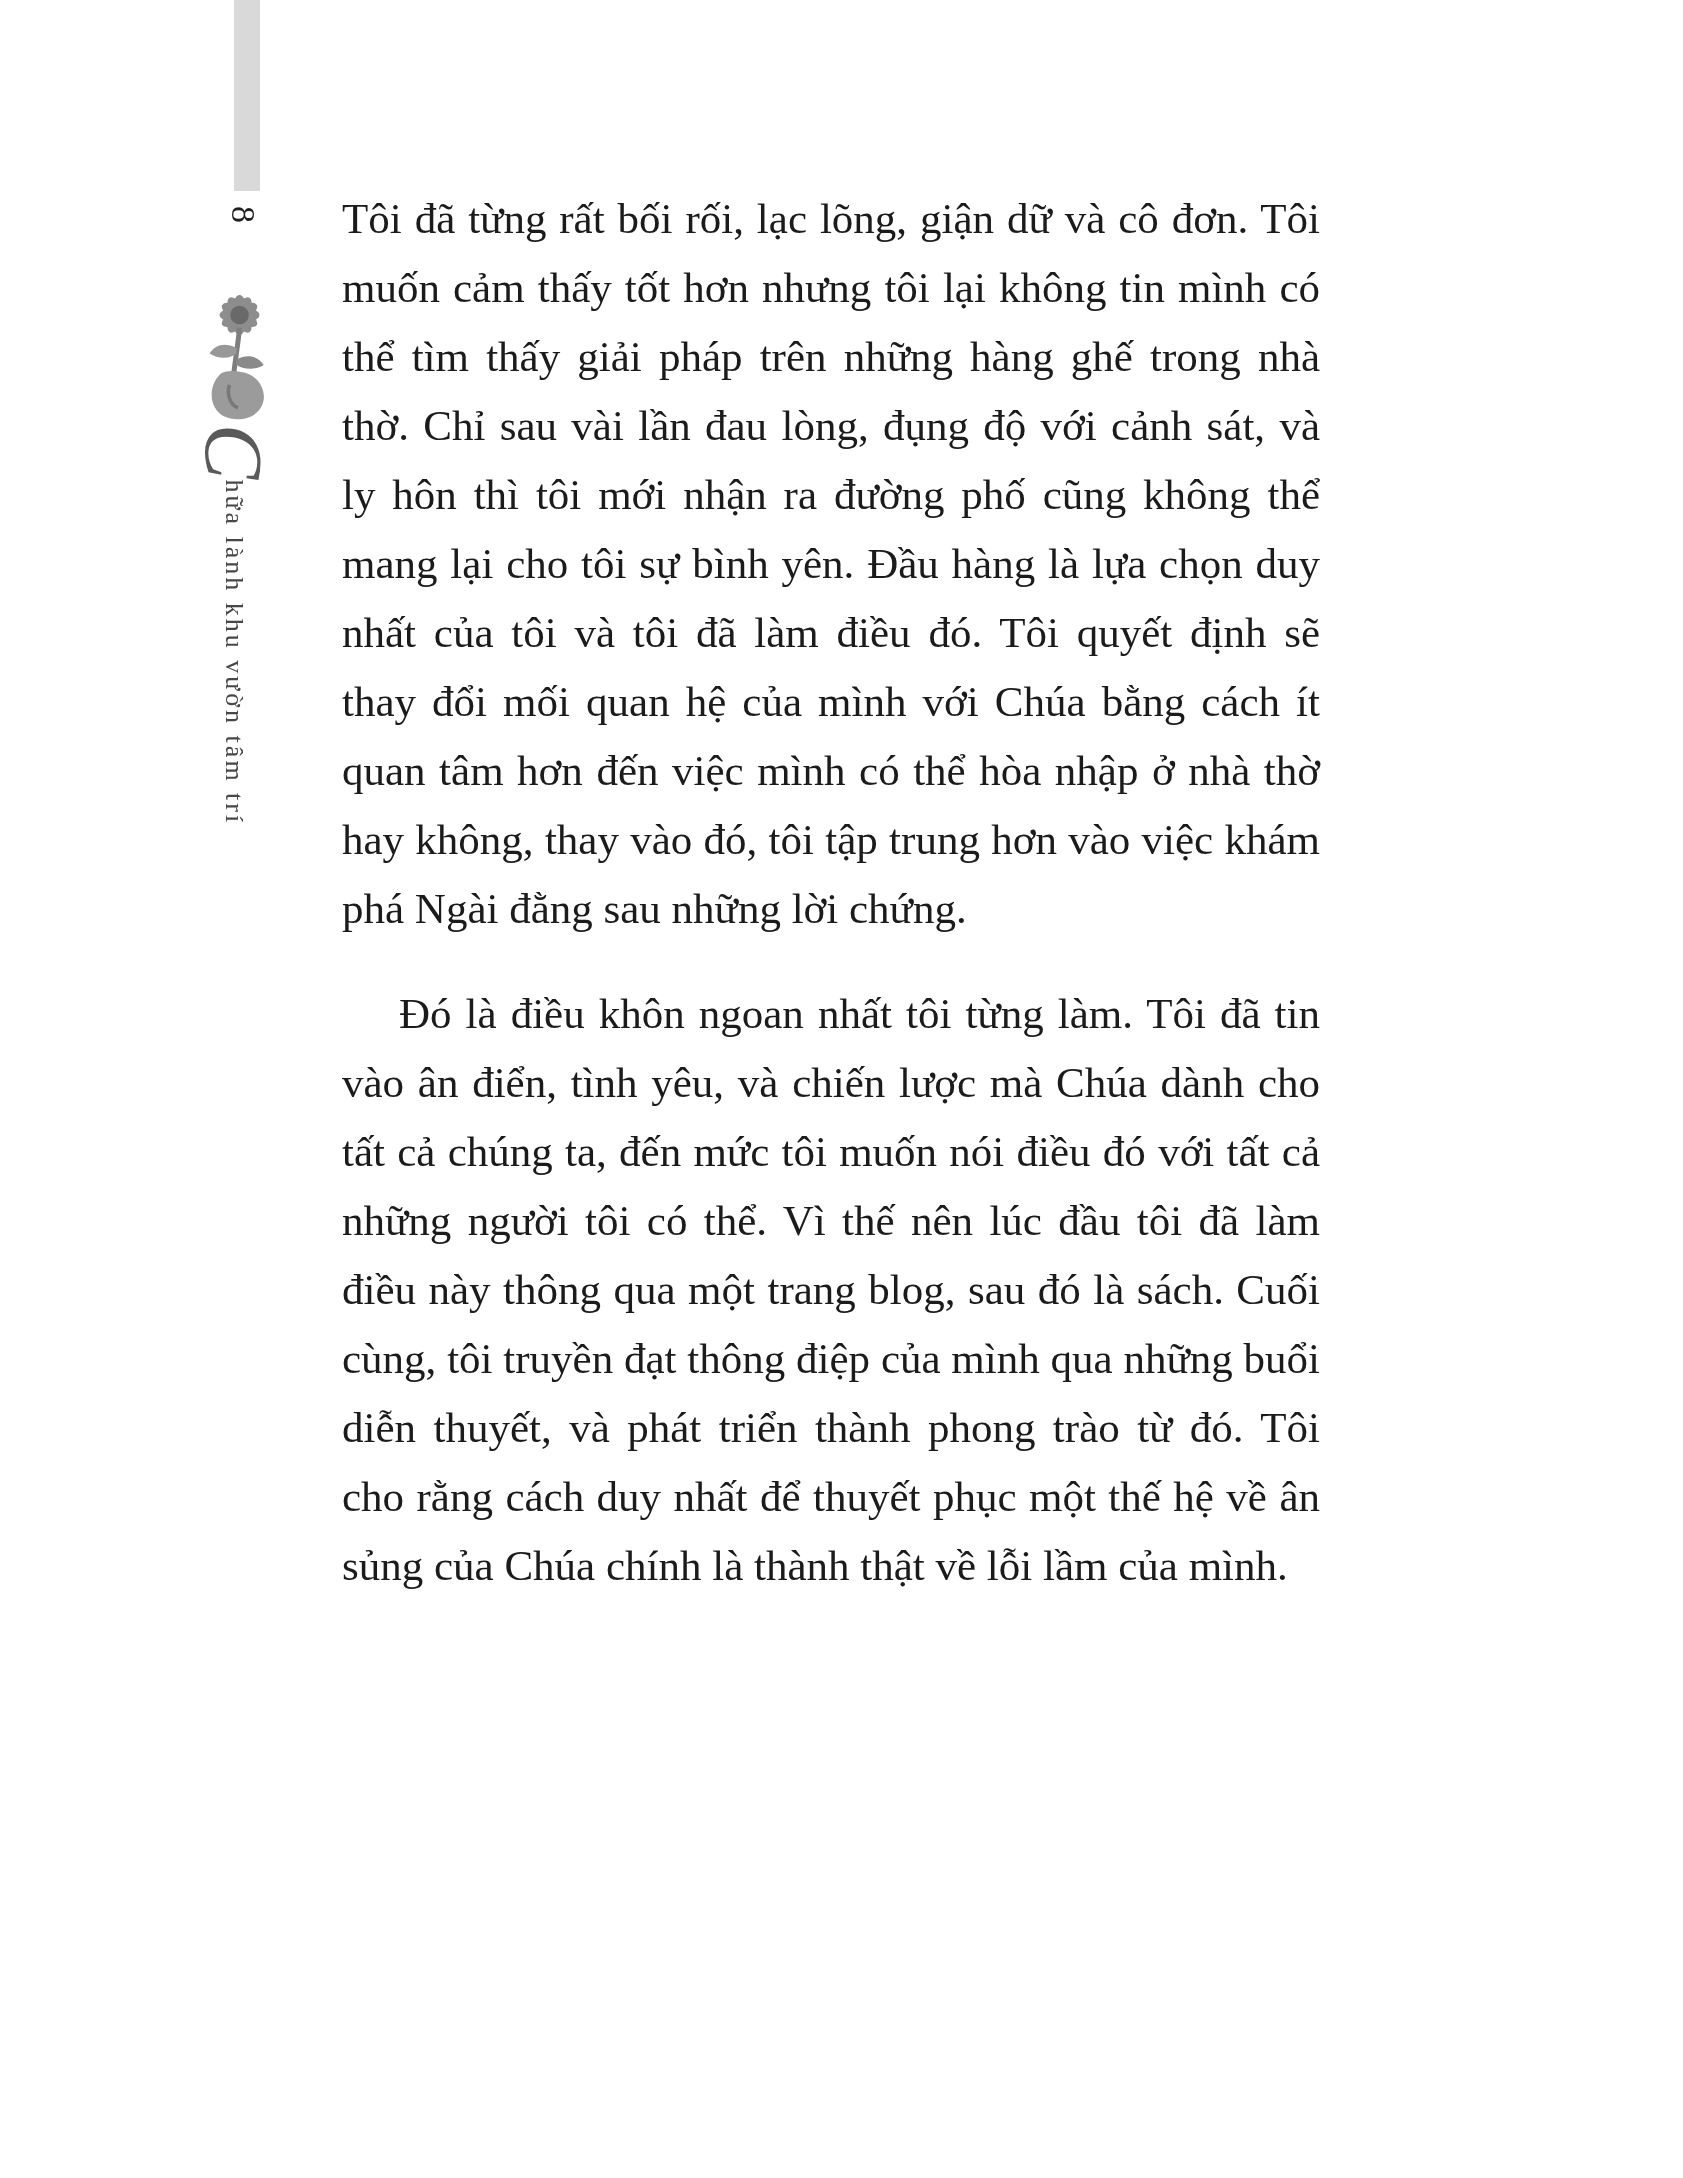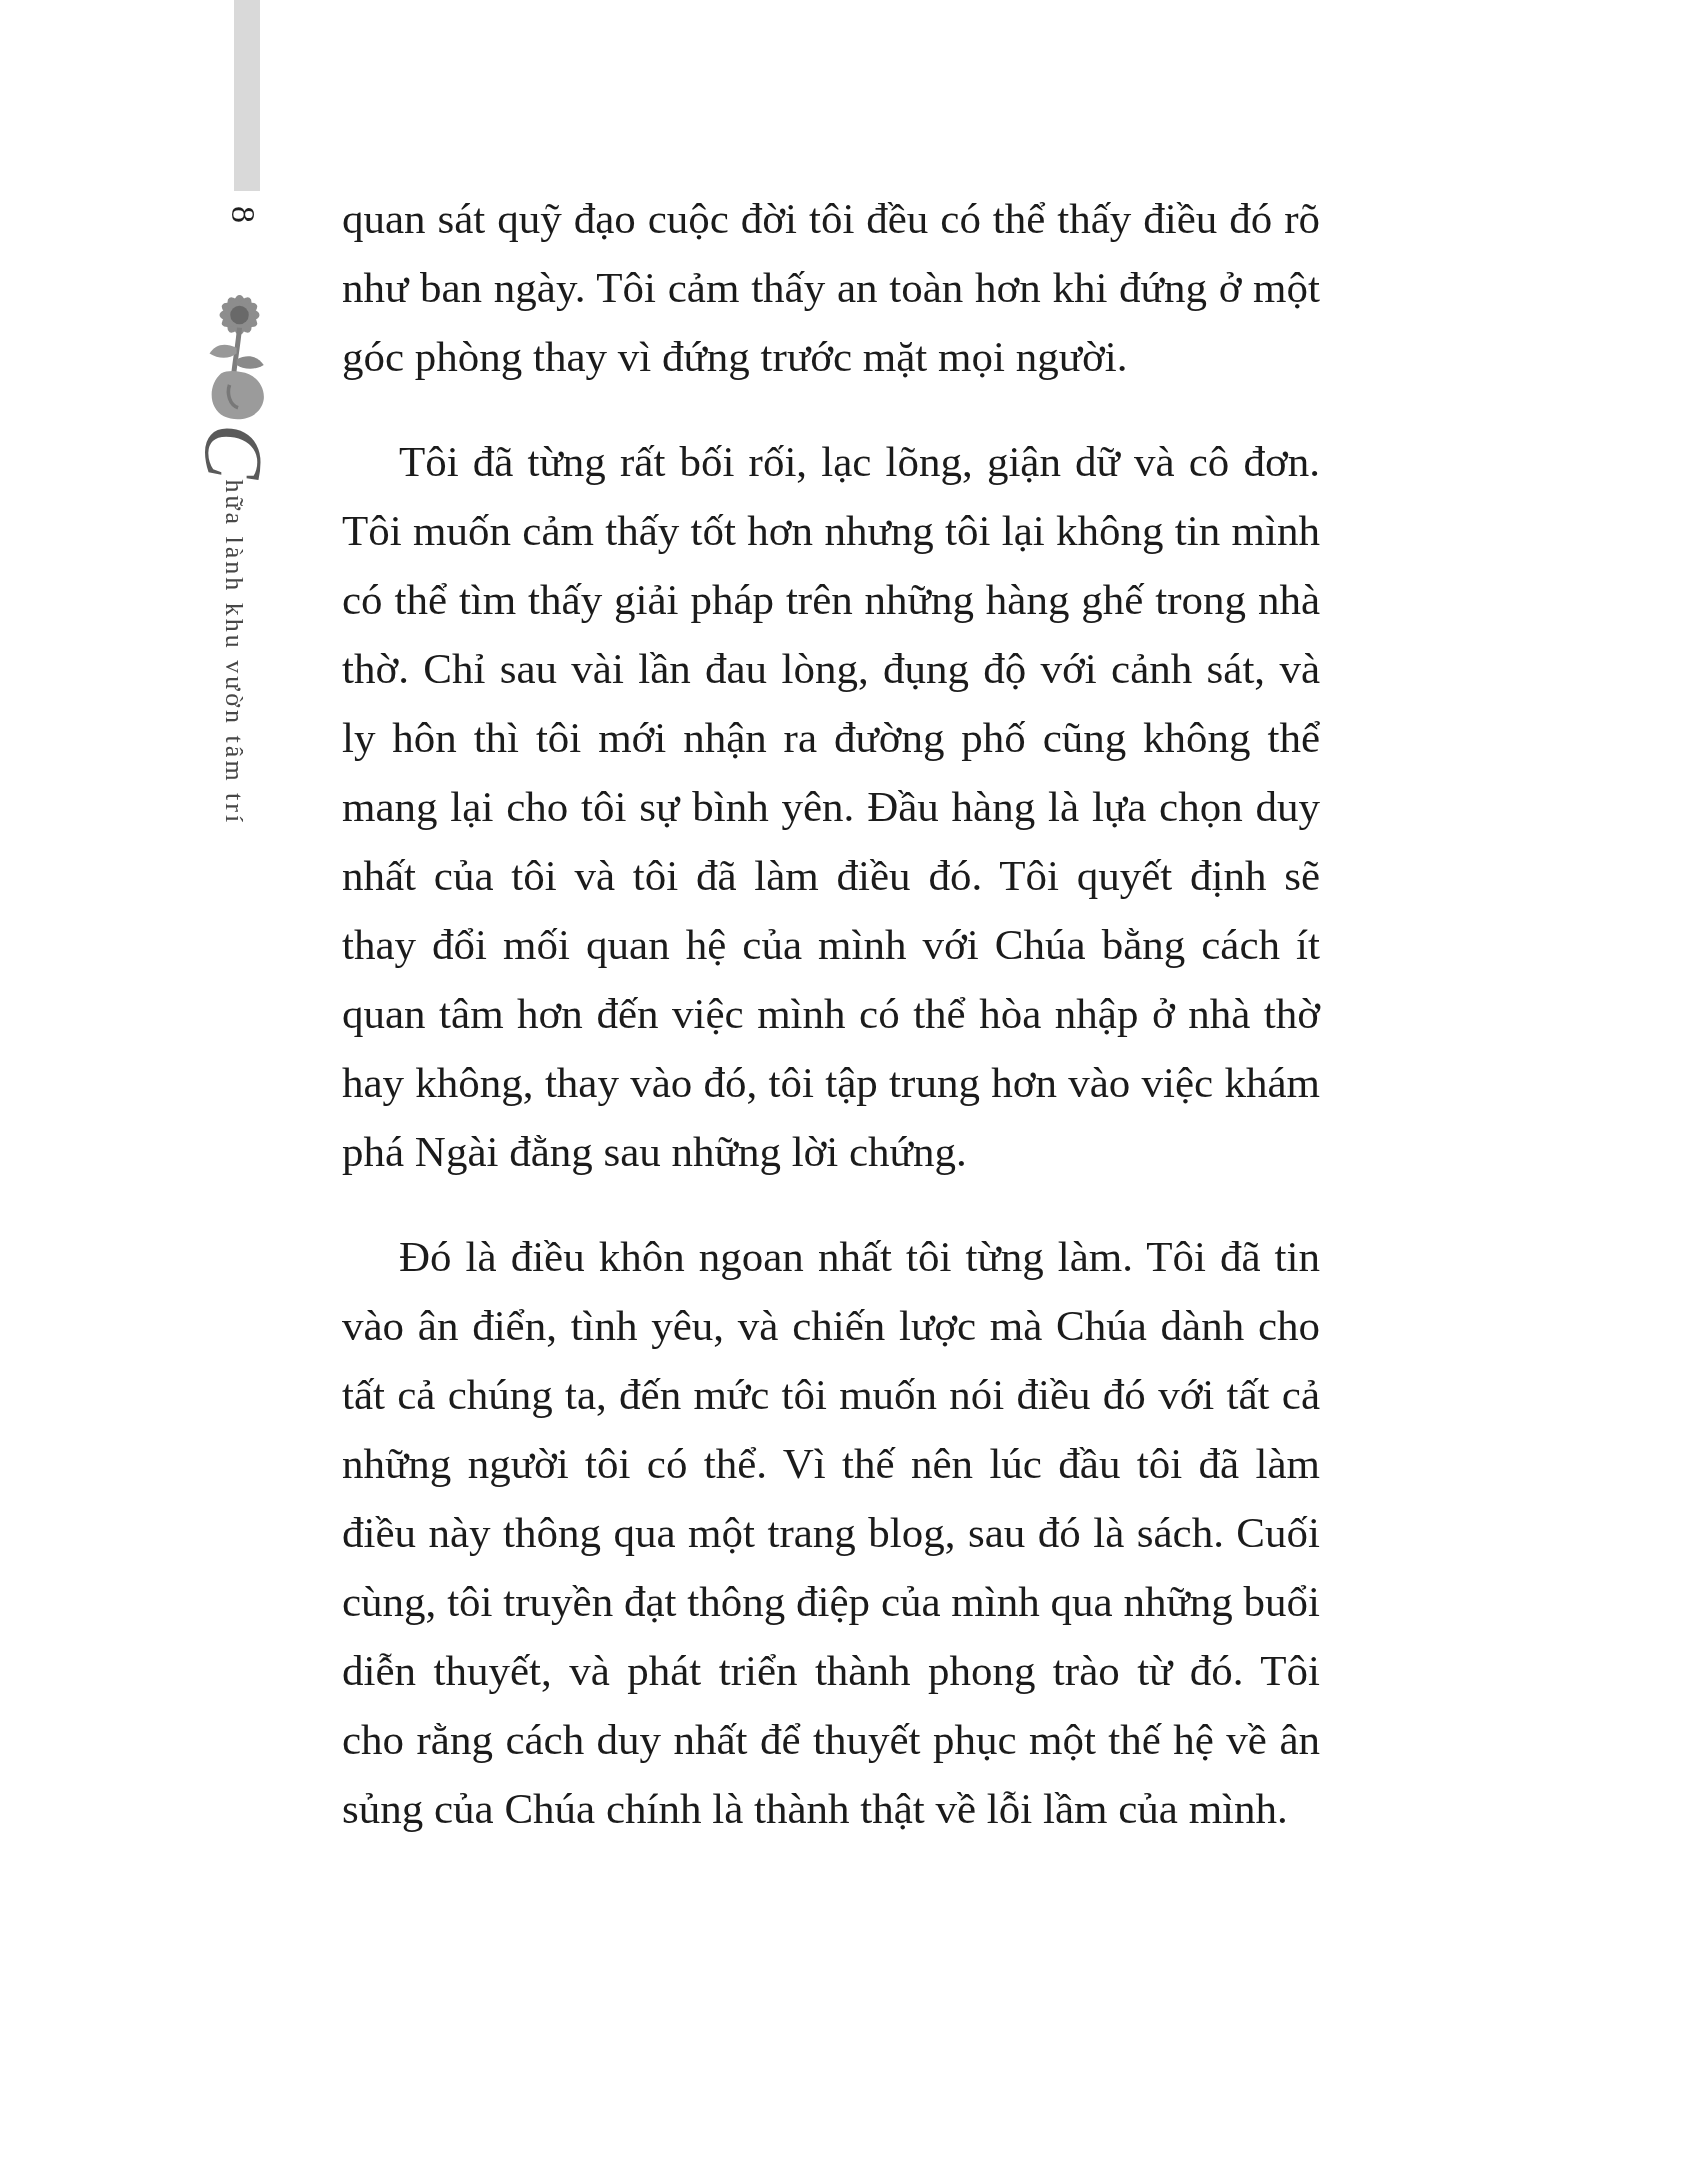--- a/index.html
+++ b/index.html
@@ -108,19 +108,18 @@
       <path d="M18 62 C 9 70 9 86 20 92 C 31 97 46 93 48 80 C 49 70 41 62 32 61 C 27 60 22 60 18 62 Z" fill="#9b9b9b"></path>
       <path d="M24 70 C 22 76 24 84 30 86" stroke="#787878" stroke-width="2.5" fill="none"></path>
     </svg>
   </div>
 
   <div class="book-title">
     <span class="title-initial">C</span><span>hữa lành khu vườn tâm trí</span>
   </div>
 
   <div class="body-text">
-    <p>quan sát quỹ đạo cuộc đời tôi đều có thể thấy điều đó rõ như ban ngày. Tôi cảm thấy an toàn hơn khi đứng ở một góc phòng thay vì đứng trước mặt mọi người.</p>
     <p>Tôi đã từng rất bối rối, lạc lõng, giận dữ và cô đơn. Tôi muốn cảm thấy tốt hơn nhưng tôi lại không tin mình có thể tìm thấy giải pháp trên những hàng ghế trong nhà thờ. Chỉ sau vài lần đau lòng, đụng độ với cảnh sát, và ly hôn thì tôi mới nhận ra đường phố cũng không thể mang lại cho tôi sự bình yên. Đầu hàng là lựa chọn duy nhất của tôi và tôi đã làm điều đó. Tôi quyết định sẽ thay đổi mối quan hệ của mình với Chúa bằng cách ít quan tâm hơn đến việc mình có thể hòa nhập ở nhà thờ hay không, thay vào đó, tôi tập trung hơn vào việc khám phá Ngài đằng sau những lời chứng.</p>
     <p>Đó là điều khôn ngoan nhất tôi từng làm. Tôi đã tin vào ân điển, tình yêu, và chiến lược mà Chúa dành cho tất cả chúng ta, đến mức tôi muốn nói điều đó với tất cả những người tôi có thể. Vì thế nên lúc đầu tôi đã làm điều này thông qua một trang blog, sau đó là sách. Cuối cùng, tôi truyền đạt thông điệp của mình qua những buổi diễn thuyết, và phát triển thành phong trào từ đó. Tôi cho rằng cách duy nhất để thuyết phục một thế hệ về ân sủng của Chúa chính là thành thật về lỗi lầm của mình.</p>
   </div>
 
 </div>
 
 
 </body></html>

